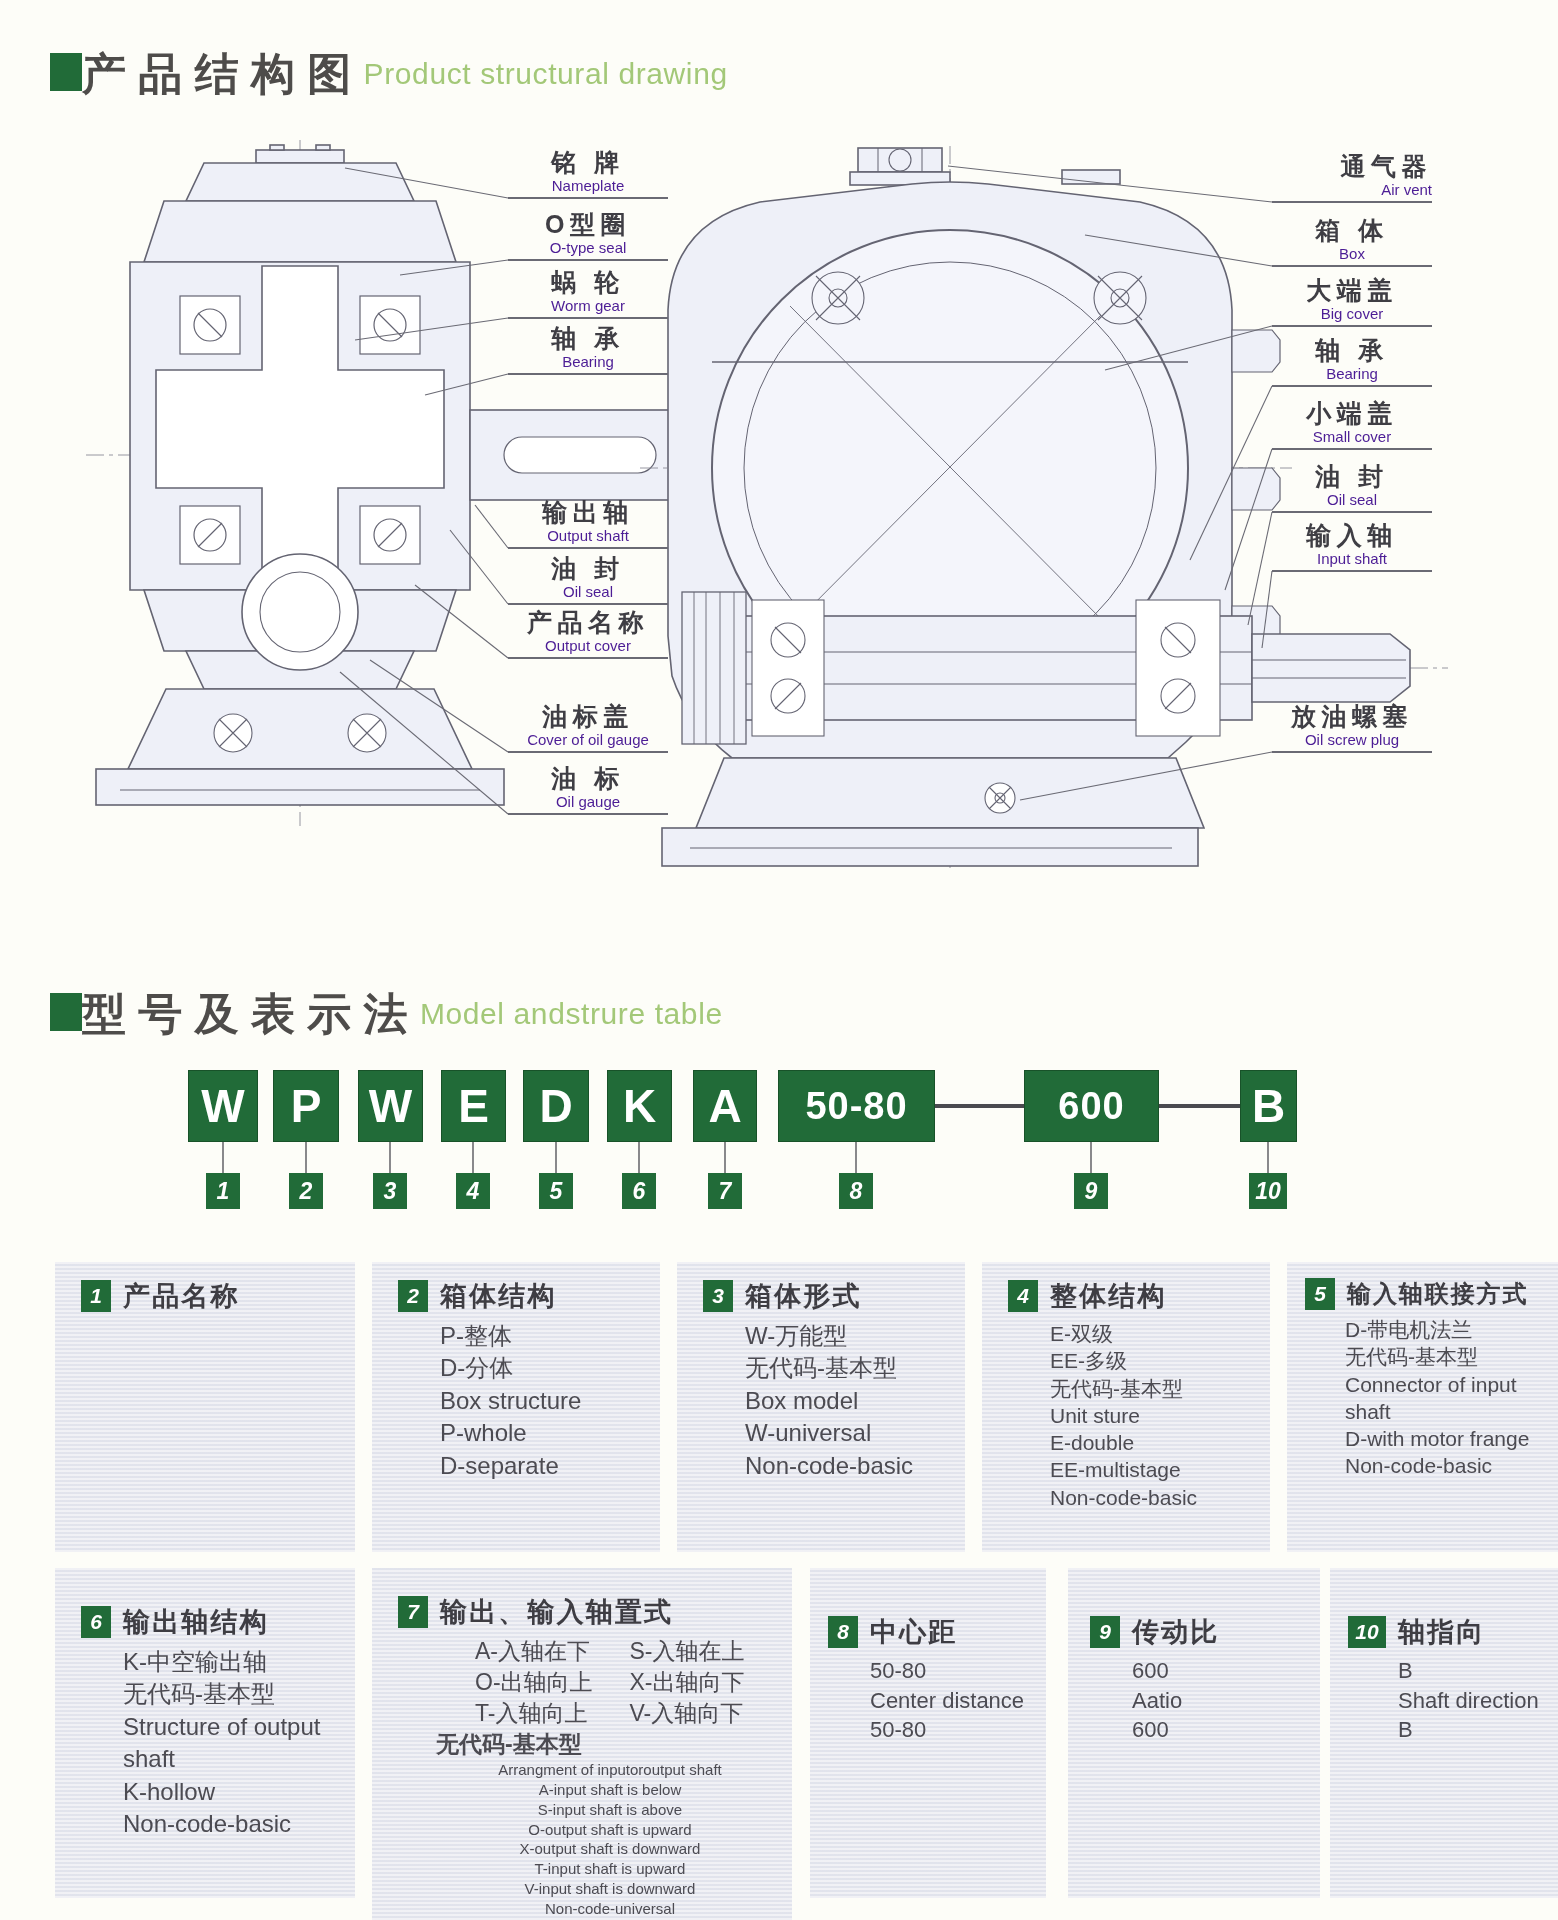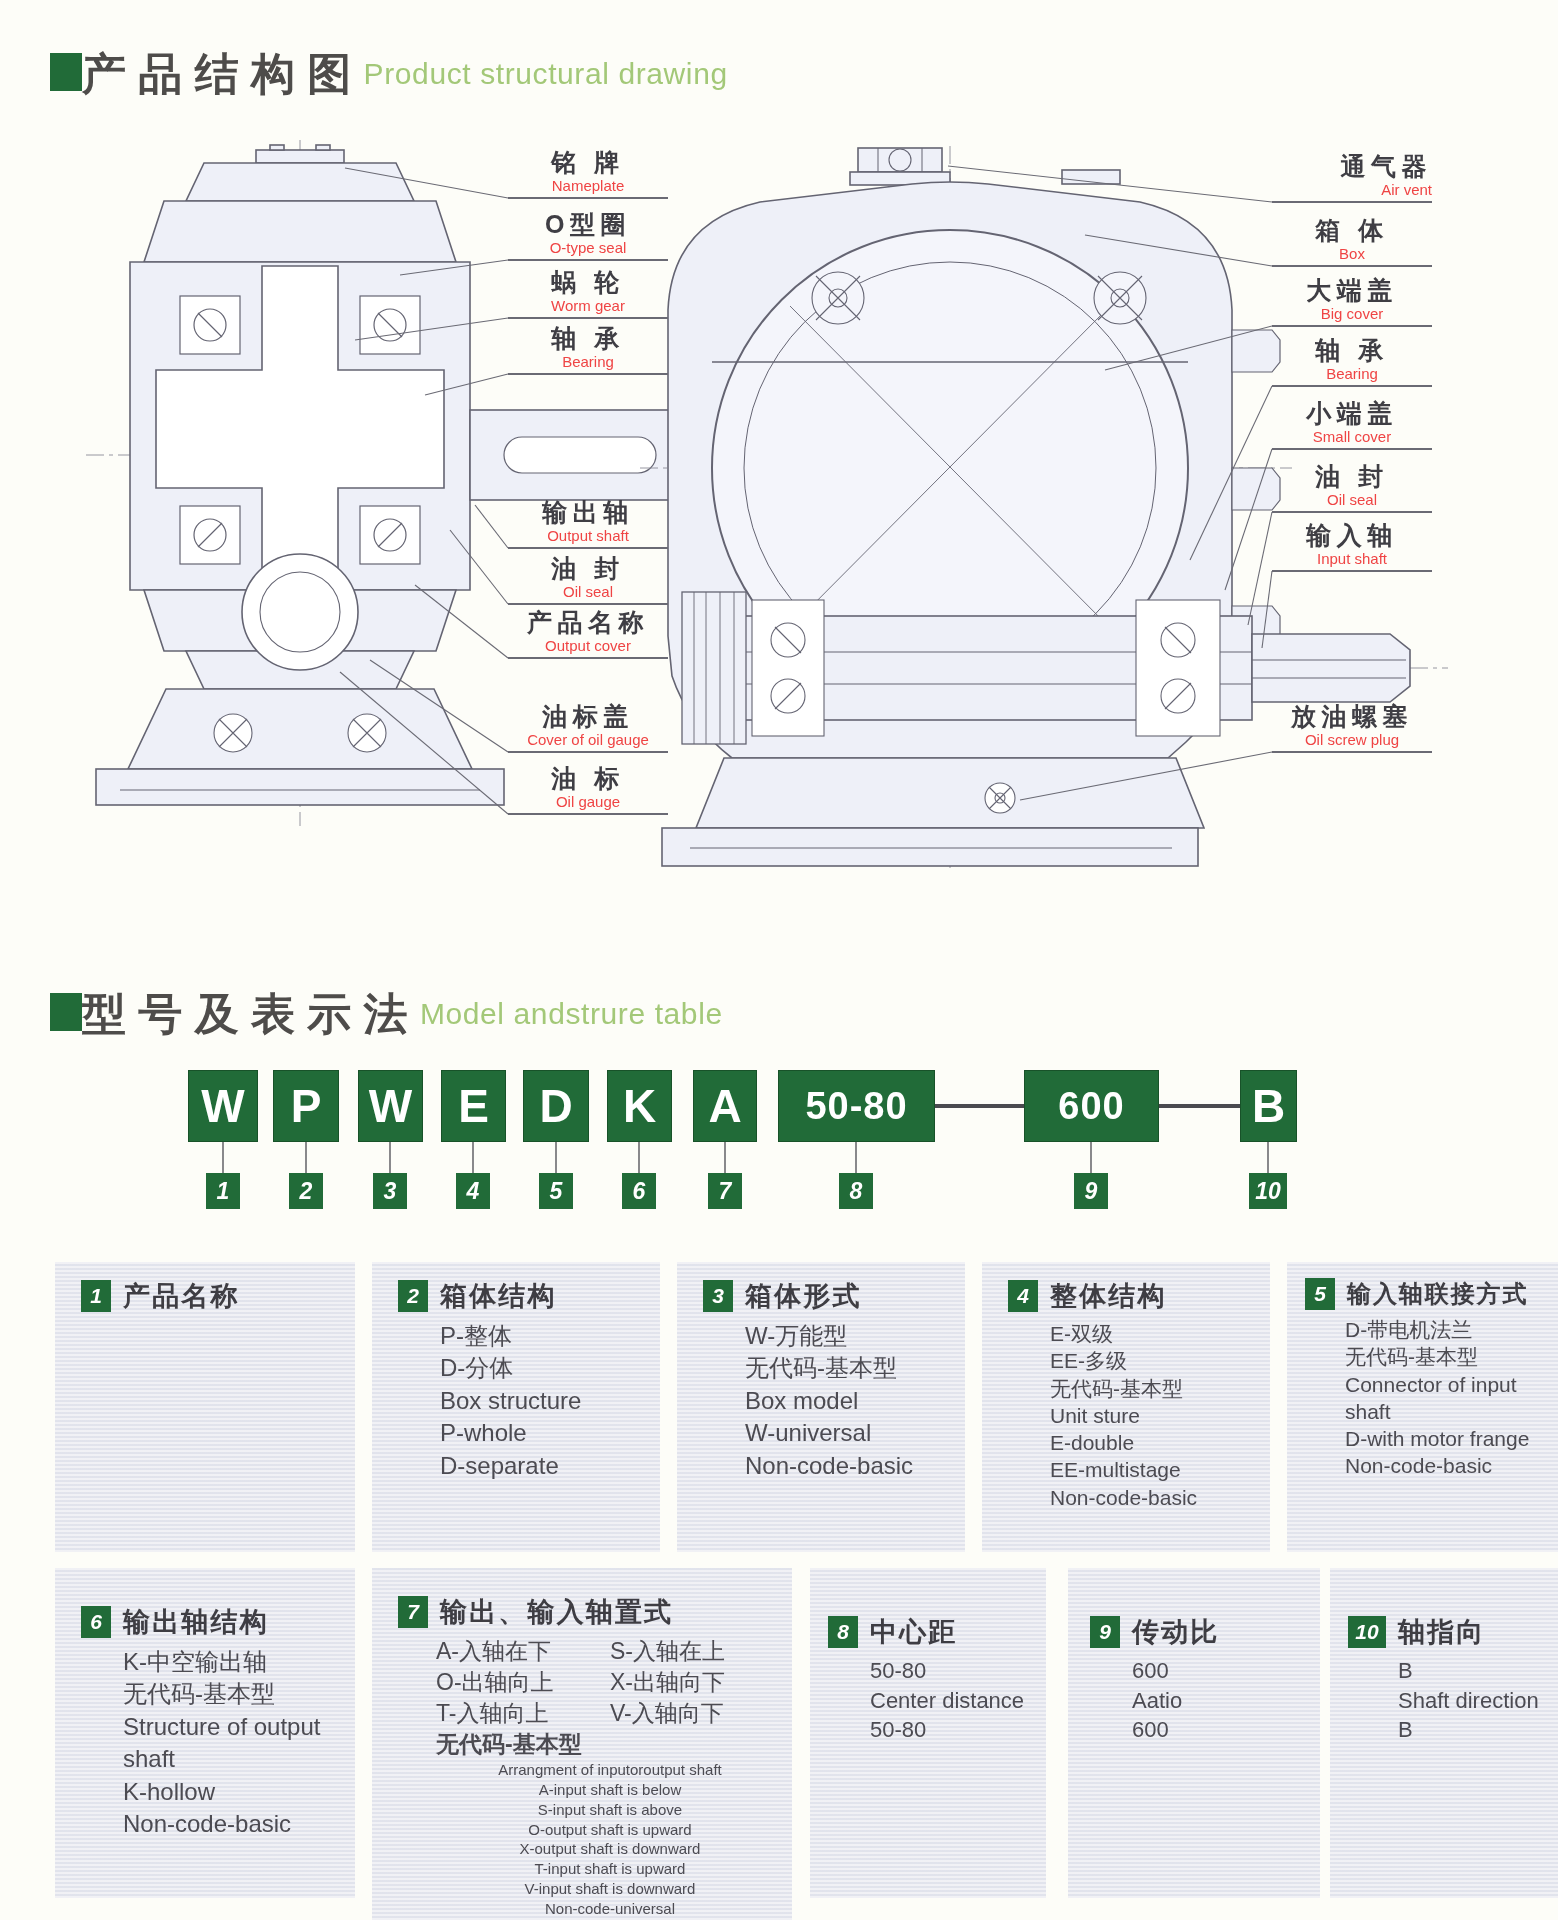--- a/index.html
+++ b/index.html
@@ -10,40 +10,40 @@
     color:#4b4a50;
   }
   
   .sec-head{position:absolute;display:flex;align-items:center;}
   .sec-sq{width:32px;height:38px;background:#216b38;margin-bottom:4px;}
   .sec-zh{font-size:44px;font-weight:bold;color:#4e4c4a;letter-spacing:0.28em;line-height:1;white-space:nowrap;}
   .sec-en{font-size:30px;color:#a3c878;line-height:1.15;white-space:nowrap;letter-spacing:0.02em;}
   
   .lbl{position:absolute;width:160px;text-align:center;border-bottom:2px solid #6a6a74;padding-bottom:2px;}
   .lbl-zh{font-size:25px;font-weight:bold;letter-spacing:0.22em;color:#3f3e44;line-height:1.15;white-space:nowrap;}
-  .lbl-en{font-size:15px;color:#ef4444;line-height:1.2;white-space:nowrap;}
+  .lbl-en{font-size:15px;color:#4c1d95;line-height:1.2;white-space:nowrap;}
   
   .blk{position:absolute;top:1070px;height:72px;background:#216b38;color:#fff;
        display:flex;align-items:center;justify-content:center;
        font-weight:bold;font-size:46px;box-shadow:0 0 0 1px #185229 inset;}
   .blk.wide{font-size:38px;letter-spacing:1px;}
   .tag{position:absolute;top:1173px;width:34px;height:36px;background:#216b38;color:#fff;
        display:flex;align-items:center;justify-content:center;
        font-style:italic;font-weight:bold;font-size:23px;}
   
   .ibox{position:absolute;background:#e9eaf0;overflow:hidden;
         background-image:repeating-linear-gradient(0deg,rgba(255,255,255,.35) 0 2px,rgba(205,210,226,.28) 2px 4px);}
   .ibox-head{display:flex;align-items:center;gap:12px;padding:16px 0 4px 26px;}
   .numsq{min-width:30px;height:32px;background:#216b38;color:#fff;display:flex;align-items:center;justify-content:center;
          font-style:italic;font-weight:bold;font-size:21px;}
   .ibox-title{font-size:27px;font-weight:bold;color:#3e3d43;letter-spacing:0.08em;white-space:nowrap;}
   .ibox-body{padding:2px 8px 0 68px;font-size:24px;line-height:1.35;color:#4c4b52;}
   .ibox-body.small{font-size:21px;line-height:1.3;}
   .ibox-body div{white-space:nowrap;}
-  .pair-row{display:flex;gap:0;}
+  .pair-row{display:flex;gap:0;margin-left:39px;}
   .pair-row span{display:inline-block;width:195px;white-space:nowrap;font-size:23px;}
   .en-lines{font-size:15px;line-height:1.32;color:#4c4b52;text-align:center;}
   svg{position:absolute;left:0;top:0;pointer-events:none;}
 </style>
 </head>
 <body>
 
 <svg width="1558" height="1920" viewBox="0 0 1558 1920">
 
   <g stroke="#646472" fill="none" stroke-width="1.6">

